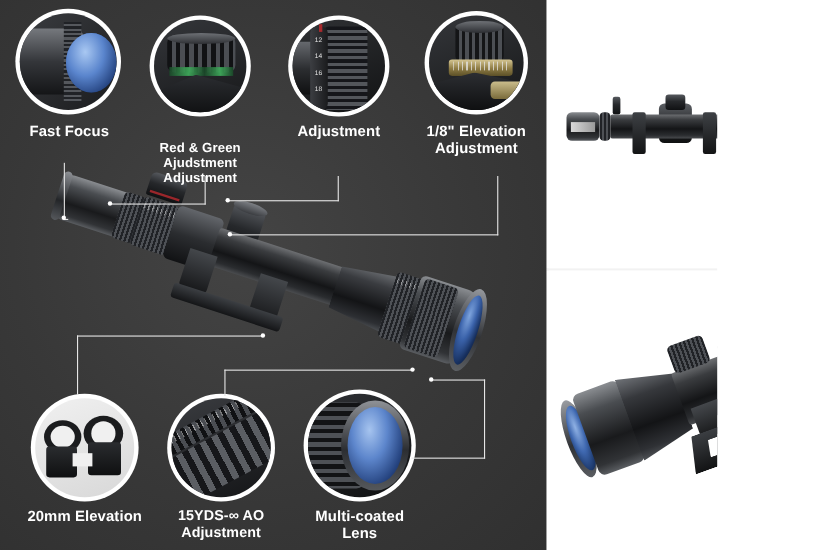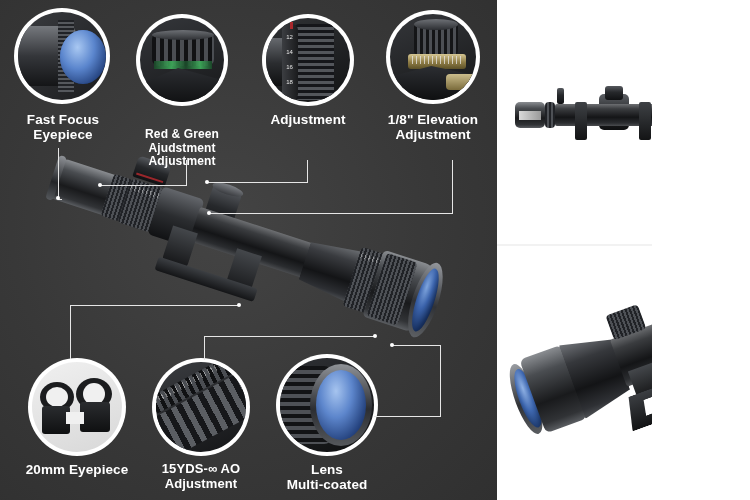--- a/index.html
+++ b/index.html
@@ -115,21 +115,20 @@
         <div style="position:absolute;left:40px;top:8px;width:16px;height:72px;
                     background:repeating-linear-gradient(180deg,#202226 0 2px,#55585d 2px 4px);"></div>
         <div class="lensblue" style="left:42px;top:18px;width:46px;height:54px;
                     background:radial-gradient(ellipse at 38% 32%, #9cc0ef 0%, #4a7ccb 40%, #1e3f7d 75%, #122games 100%);"></div>
         <div style="position:absolute;left:42px;top:18px;width:46px;height:54px;border-radius:50%;
                     background:radial-gradient(ellipse at 38% 32%, #a9c8f2 0%, #5a85cd 42%, #24427e 78%, #101d3a 100%);"></div>
       </div>
     </div>
     <div class="lbl" style="left:0px;top:112px;width:126px;font-size:13.5px;">
       <div>Fast Focus</div>
-      <div>Eyepiece</div>
     </div>
 
     <div class="circ" style="left:136px;top:14px;width:92px;height:92px;">
       <div class="inner" style="background:linear-gradient(160deg,#34363a,#17181a);">
         <div style="position:absolute;left:12px;top:14px;width:62px;height:34px;border-radius:7px;
                     background:repeating-linear-gradient(90deg,#111214 0 4px,#4b4e53 4px 8px);"></div>
         <div style="position:absolute;left:12px;top:12px;width:62px;height:10px;border-radius:50%;
                     background:linear-gradient(180deg,#6d7075,#2e3034);"></div>
         <div style="position:absolute;left:14px;top:43px;width:58px;height:8px;
                     background:linear-gradient(90deg,#1b4a2a,#3fae5c 30%,#1b4a2a 55%,#3fae5c 80%,#1b4a2a);opacity:.9;"></div>
@@ -201,21 +200,21 @@
           <div style="position:absolute;left:2px;top:28px;width:28px;height:28px;border-radius:3px;
                       background:linear-gradient(180deg,#2a2c2f,#0f1011);"></div>
           <div style="position:absolute;left:40px;top:24px;width:30px;height:30px;border-radius:3px;
                       background:linear-gradient(180deg,#2a2c2f,#0f1011);"></div>
           <div style="position:absolute;left:26px;top:34px;width:18px;height:12px;
                       background:#f0f0f0;"></div>
         </div>
       </div>
     </div>
     <div class="lbl" style="left:14px;top:462px;width:126px;font-size:13.5px;">
-      <div>20mm Eyepiece</div>
+      <div>20mm Elevation</div>
     </div>
 
     <div class="circ" style="left:152px;top:358px;width:98px;height:98px;">
       <div class="inner" style="background:linear-gradient(160deg,#3a3c40,#141517);">
         <div style="position:absolute;left:-6px;top:-6px;width:104px;height:104px;
                     transform:rotate(-28deg);">
           <div style="position:absolute;left:10px;top:18px;width:86px;height:18px;
                       background:repeating-linear-gradient(90deg,#101113 0 4px,#4a4d52 4px 8px);"></div>
           <div style="position:absolute;left:6px;top:38px;width:92px;height:44px;
                       background:repeating-linear-gradient(90deg,#16171a 0 6px,#5b5e63 6px 12px);"></div>
@@ -232,22 +231,22 @@
       <div class="inner" style="background:linear-gradient(160deg,#2e3034,#0f1011);">
         <div style="position:absolute;left:-4px;top:8px;width:56px;height:78px;border-radius:8px;
                     background:repeating-linear-gradient(180deg,#121315 0 4px,#4e5156 4px 8px);"></div>
         <div style="position:absolute;left:30px;top:6px;width:62px;height:82px;border-radius:50%;
                     background:linear-gradient(180deg,#8f9297,#2c2e32 55%,#55585c);"></div>
         <div class="lensblue" style="left:36px;top:12px;width:50px;height:70px;
                     background:radial-gradient(ellipse at 40% 30%, #a6c4ef 0%, #5d86cc 38%, #25437f 74%, #0f1d38 100%);"></div>
       </div>
     </div>
     <div class="lbl" style="left:264px;top:462px;width:126px;font-size:13.5px;">
+      <div>Multi-coated</div>
       <div>Lens</div>
-      <div>Multi-coated</div>
     </div>
 
     <div class="ln v" style="left:58px;top:148px;height:52px;"></div>
     <div class="ln h" style="left:58px;top:199px;width:4px;"></div>
     <div class="dot" style="left:56px;top:196px;"></div>
 
     <div class="ln v" style="left:186px;top:160px;height:26px;"></div>
     <div class="ln h" style="left:100px;top:185px;width:87px;"></div>
     <div class="dot" style="left:98px;top:183px;"></div>
 

